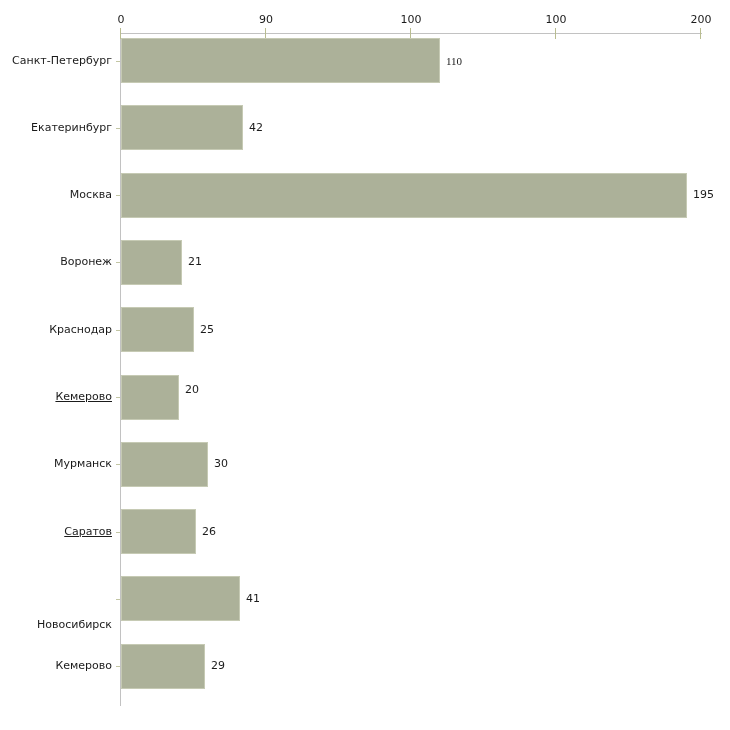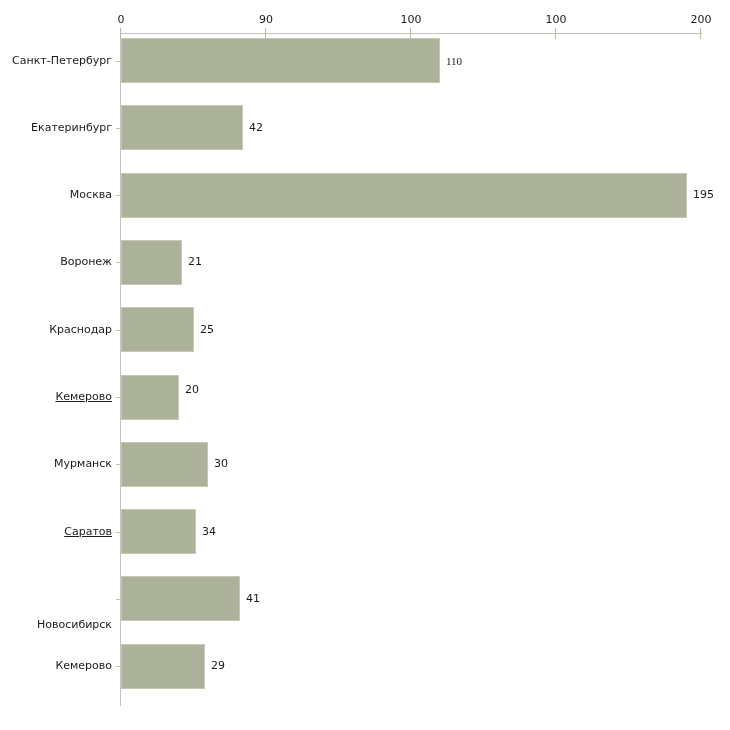--- a/index.html
+++ b/index.html
@@ -112,21 +112,21 @@
       <div>
         <div class="category-label" style="top: 456px; height: 16px; line-height: 16px; color: rgb(27, 27, 27);">Мурманск</div>
         <div class="y-tick-mark" style="left: 116px; top: 464px; width: 4px; background: rgb(195, 198, 164);"></div>
         <div class="bar" style="left: 121px; top: 442px; width: 87px; height: 45px; background: rgb(172, 177, 153); border-color: rgb(198, 202, 180);"></div>
         <div class="value-label" style="left: 214px; top: 456px; height: 16px; line-height: 16px; color: rgb(27, 27, 27);">30</div>
       </div>
       <div>
         <div class="category-label" style="top: 524px; height: 16px; line-height: 16px; color: rgb(27, 27, 27); text-decoration: underline;">Саратов</div>
         <div class="y-tick-mark" style="left: 116px; top: 532px; width: 4px; background: rgb(195, 198, 164);"></div>
         <div class="bar" style="left: 121px; top: 509px; width: 75px; height: 45px; background: rgb(172, 177, 153); border-color: rgb(198, 202, 180);"></div>
-        <div class="value-label" style="left: 202px; top: 524px; height: 16px; line-height: 16px; color: rgb(27, 27, 27);">34</div>
+        <div class="value-label" style="left: 202px; top: 524px; height: 16px; line-height: 16px; color: rgb(27, 27, 27);">26</div>
       </div>
       <div>
         <div class="category-label" style="top: 617px; height: 16px; line-height: 16px; color: rgb(27, 27, 27); text-align: right;">Новосибирск</div>
         <div class="y-tick-mark" style="left: 116px; top: 599px; width: 4px; background: rgb(195, 198, 164);"></div>
         <div class="bar" style="left: 121px; top: 576px; width: 119px; height: 45px; background: rgb(172, 177, 153); border-color: rgb(198, 202, 180);"></div>
         <div class="value-label" style="left: 246px; top: 591px; height: 16px; line-height: 16px; color: rgb(27, 27, 27);">41</div>
       </div>
       <div>
         <div class="category-label" style="top: 658px; height: 16px; line-height: 16px; color: rgb(27, 27, 27);">Кемерово</div>
         <div class="y-tick-mark" style="left: 116px; top: 666px; width: 4px; background: rgb(195, 198, 164);"></div>

